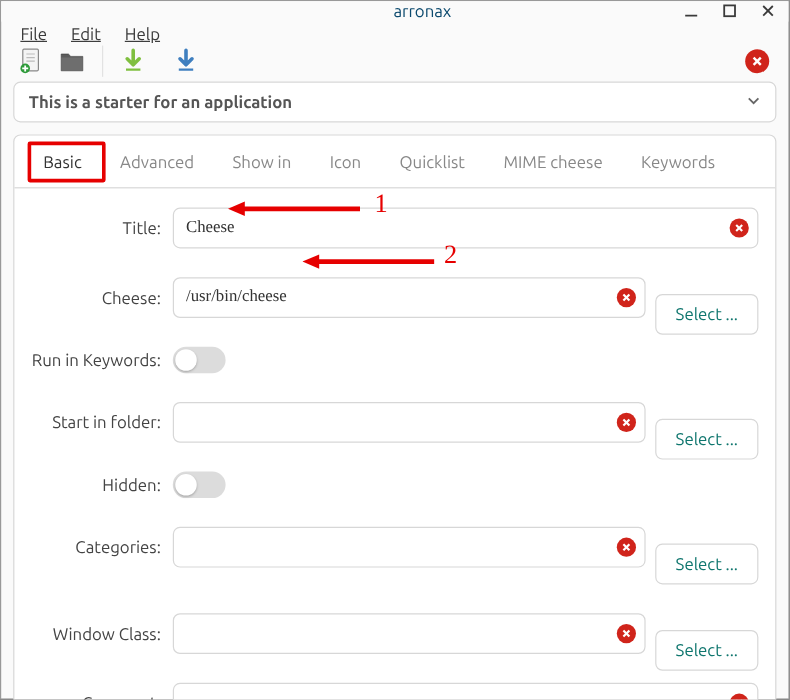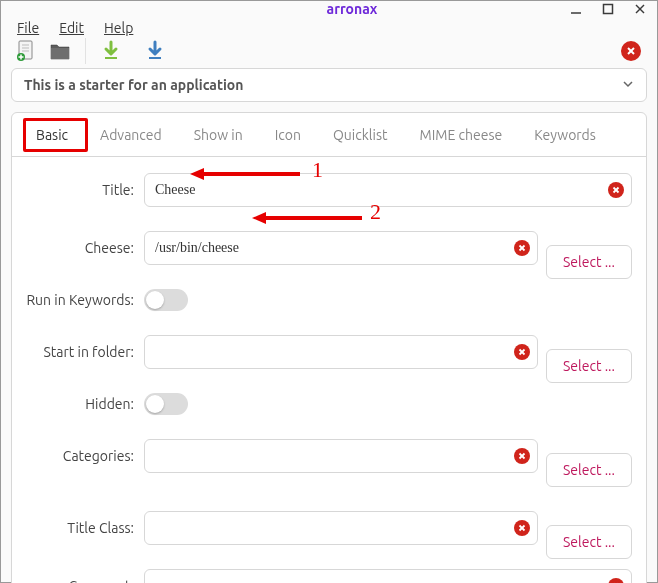--- a/index.html
+++ b/index.html
@@ -31,22 +31,22 @@
   }
   
   .titlebar {
     height: 36px;
     display: flex; align-items: center; justify-content: center;
     background: var(--bg);
     position: relative;
     border-bottom: 1px solid transparent;
   }
   .titlebar .title {
-    font-weight: 700;
-    color: #6d28d9;
+    font-weight: 400;
+    color: #0c4a6e;
     margin-left: 46px;
   }
   .titlebar .win-controls {
     position: absolute; right: 10px; top: 0; bottom: 0;
     display: flex; align-items: center; gap: 18px;
   }
   .win-btn {
     width: 14px; height: 14px;
     display: flex; align-items: center; justify-content: center;
     color: #3a3a3a;
@@ -175,21 +175,21 @@
   .input-clear {
     position: absolute;
     right: 8px; top: 50%; transform: translateY(-50%);
   }
   .select-btn {
     width: 86px; height: 34px;
     border: 1px solid var(--border);
     border-radius: 6px;
     background: var(--panel);
     display: flex; align-items: center; justify-content: center;
-    color: #be185d;
+    color: #0f766e;
     font-family: inherit;
     font-size: 14px;
     margin-top: 28px;
   }
   
   .toggle {
     width: 44px; height: 22px;
     background: var(--toggle-off);
     border-radius: 11px;
     position: relative;
@@ -385,21 +385,21 @@
                   <line x1="1.5" y1="1.5" x2="6.5" y2="6.5" stroke="#fff" stroke-width="1.8"></line>
                   <line x1="6.5" y1="1.5" x2="1.5" y2="6.5" stroke="#fff" stroke-width="1.8"></line>
                 </svg>
             </div>
           </div>
         </div>
         <button class="select-btn">Select ...</button>
       </div>
 
       <div class="row">
-        <div class="row-label">Title Class:</div>
+        <div class="row-label">Window Class:</div>
         <div class="input-wrap">
           <input class="text-input" value="" style="">
           <div class="input-clear">
             <div class="close-circle small">
               <svg width="8" height="8" viewBox="0 0 8 8">
                   <line x1="1.5" y1="1.5" x2="6.5" y2="6.5" stroke="#fff" stroke-width="1.8"></line>
                   <line x1="6.5" y1="1.5" x2="1.5" y2="6.5" stroke="#fff" stroke-width="1.8"></line>
                 </svg>
             </div>
           </div>

